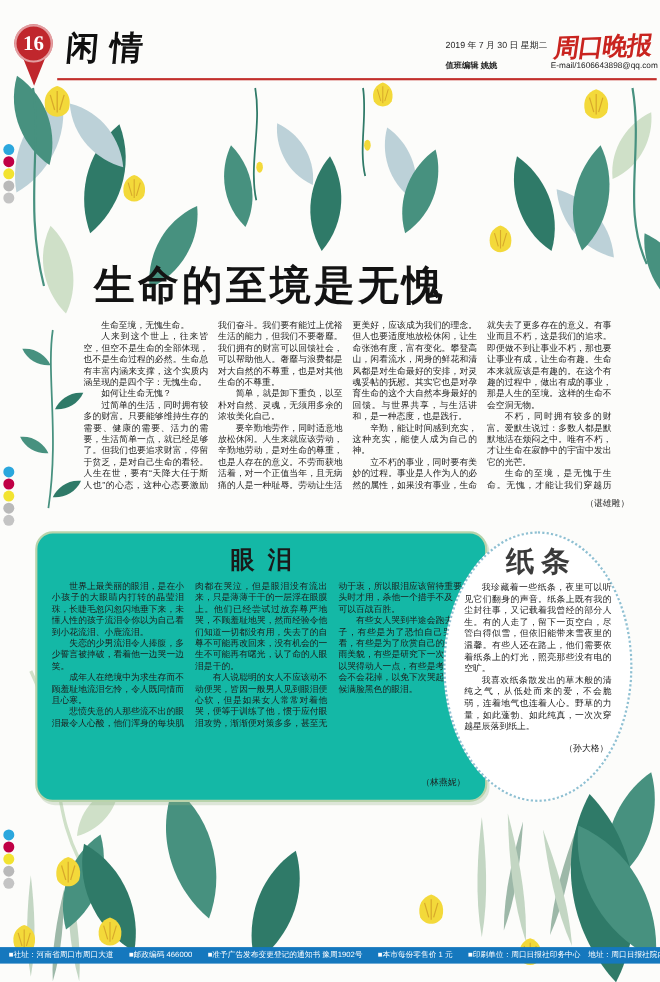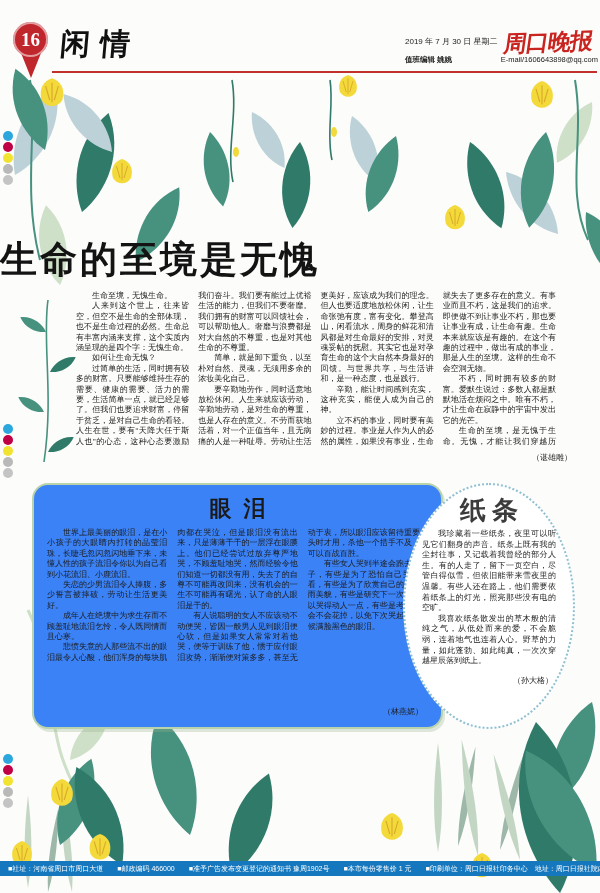--- a/index.html
+++ b/index.html
@@ -22,29 +22,29 @@
   .editor-line{position:absolute;left:405px;top:55px;font-size:7.5px;font-weight:bold;color:#222;z-index:3;}
   .email-line{position:absolute;left:470px;top:55px;width:128px;text-align:right;font-size:7.5px;color:#222;z-index:3;}
 
   
   .reg{position:absolute;left:3px;width:10px;z-index:3;}
   .reg i{display:block;width:10px;height:10px;border-radius:50%;margin-bottom:1px;}
   .reg .c{background:#2ba7dd;}.reg .m{background:#c00045;}.reg .y{background:#f2e330;}
   .reg .k1{background:#b9b9b9;}.reg .k2{background:#c4c4c4;}
 
   
-  .headline{position:absolute;left:0;top:210px;width:491px;text-align:left;z-index:2;
+  .headline{position:absolute;left:0;top:210px;width:491px;text-align:center;z-index:2;
        font-size:37px;font-weight:bold;letter-spacing:3px;color:#131313;}
   .main-cols{position:absolute;left:76px;top:291px;width:480px;height:162px;z-index:2;
        column-count:4;column-gap:9px;font-size:8px;line-height:10.4px;text-align:justify;overflow:hidden;}
   .main-cols p,.tears-cols p,.note-text p{margin:0;text-indent:2em;}
   .main-author{position:absolute;left:436px;top:452px;width:136px;text-align:right;font-size:8px;z-index:2;}
 
   
-  .tears{position:absolute;left:32px;top:483px;width:411px;height:246px;z-index:2;background:#3b82f6;
+  .tears{position:absolute;left:32px;top:483px;width:411px;height:246px;z-index:2;background:#14b8a6;
        border:2px solid #b9d3ab;border-radius:16px;box-shadow:2px 3px 0 rgba(150,180,140,.30);box-sizing:border-box;}
   .tears-title{margin:9px 0 4px 0;text-align:center;font-size:22px;font-weight:bold;letter-spacing:12px;text-indent:12px;color:#1a1a1a;}
   .tears-cols{height:168px;margin:2px 13px 0 13px;column-count:3;column-gap:10px;
        font-size:8px;line-height:10.4px;text-align:justify;overflow:hidden;}
   .tears-author{position:absolute;right:18px;bottom:10px;font-size:8px;}
 
   
   .note{position:absolute;left:403px;top:483px;width:172px;height:246px;z-index:2;}
   .note-oval{position:absolute;left:0;top:0;width:172px;height:246px;box-sizing:border-box;
        border:2px dotted #8fc0d2;border-radius:50%;background:#fff;}
@@ -181,21 +181,21 @@
       <p>立不朽的事业，同时要有美妙的过程。事业是人作为人的必然的属性，如果没有事业，生命就失去了更多存在的意义。有事业而且不朽，这是我们的追求。即便做不到让事业不朽，那也要让事业有成，让生命有趣。生命本来就应该是有趣的。在这个有趣的过程中，做出有成的事业，那是人生的至境。这样的生命不会空洞无物。</p>
       <p>不朽，同时拥有较多的财富。爱默生说过：多数人都是默默地活在烦闷之中。唯有不朽，才让生命在寂静中的宇宙中发出它的光芒。</p>
       <p>生命的至境，是无愧于生命。无愧，才能让我们穿越历史，最后进入无尽的天空。</p>
     </div>
   <div class="main-author">（谌雄雕）</div>
 
   <div class="tears">
     <h2 class="tears-title">眼泪</h2>
     <div class="tears-cols">
         <p>世界上最美丽的眼泪，是在小小孩子的大眼睛内打转的晶莹泪珠，长睫毛忽闪忽闪地垂下来，未懂人性的孩子流泪令你以为自己看到小花流泪、小鹿流泪。</p>
-        <p>失恋的少男流泪令人捧腹，多少誓言被摔破，劳动让生活更美好。</p>
+        <p>失恋的少男流泪令人捧腹，多少誓言被摔破，看着他一边哭一边笑。</p>
         <p>成年人在绝境中为求生存而不顾羞耻地流泪乞怜，令人既同情而且心寒。</p>
         <p>悲愤失意的人那些流不出的眼泪最令人心酸，他们浑身的每块肌肉都在哭泣，但是眼泪没有流出来，只是薄薄干干的一层浮在眼膜上。他们已经尝试过放弃尊严地哭，不顾羞耻地哭，然而经验令他们知道一切都没有用，失去了的自尊不可能再改回来，没有机会的一生不可能再有曙光，认了命的人眼泪是干的。</p>
         <p>有人说聪明的女人不应该动不动便哭，皆因一般男人见到眼泪便心软，但是如果女人常常对着他哭，便等于训练了他，惯于应付眼泪攻势，渐渐便对策多多，甚至无动于衷，所以眼泪应该留待重要关头时才用，杀他一个措手不及，才可以百战百胜。</p>
         <p>有些女人哭到半途会跑去照镜子，有些是为了恐怕自己哭得难看，有些是为了欣赏自己的梨花带雨美貌，有些是研究下一次如何可以哭得动人一点，有些是考虑妆容会不会花掉，以免下次哭起来的时候满脸黑色的眼泪。</p>
       </div>
     <div class="tears-author">（林燕妮）</div>
   </div>
 
   <div class="note">
     <div class="note-oval"></div>

